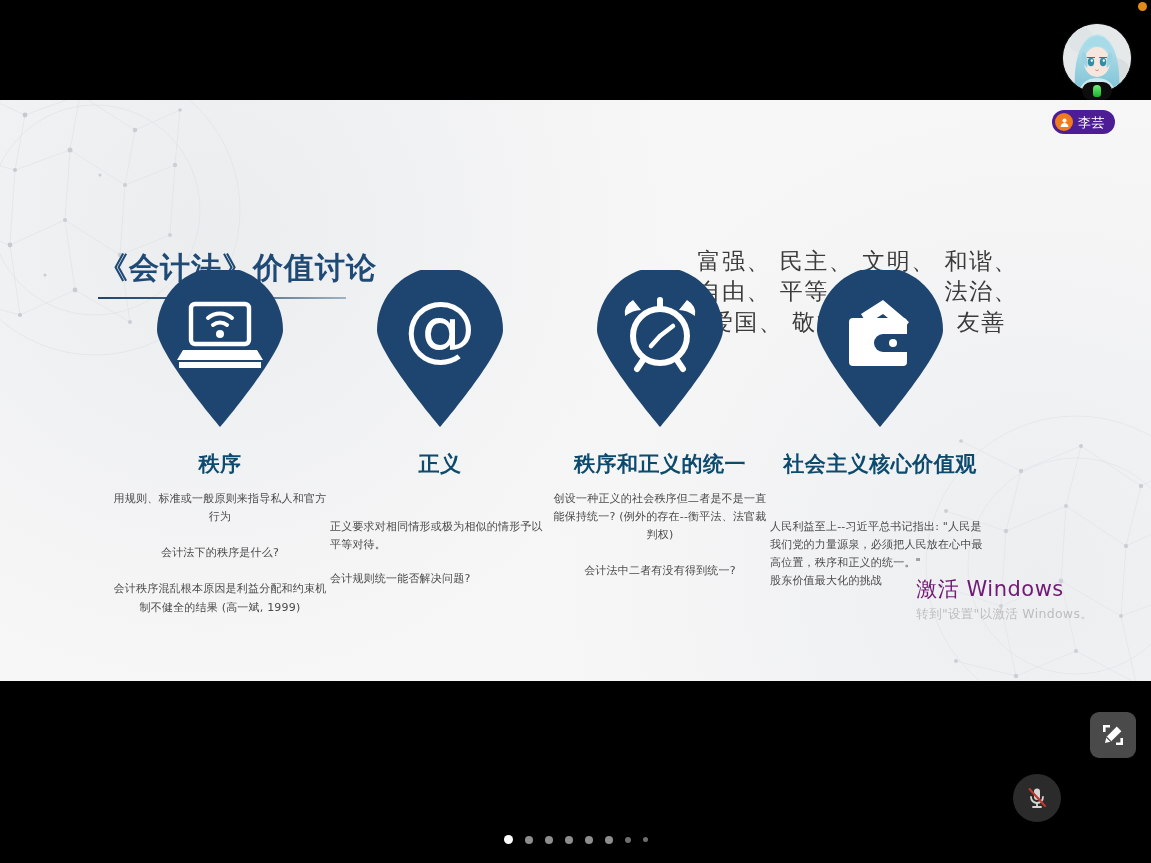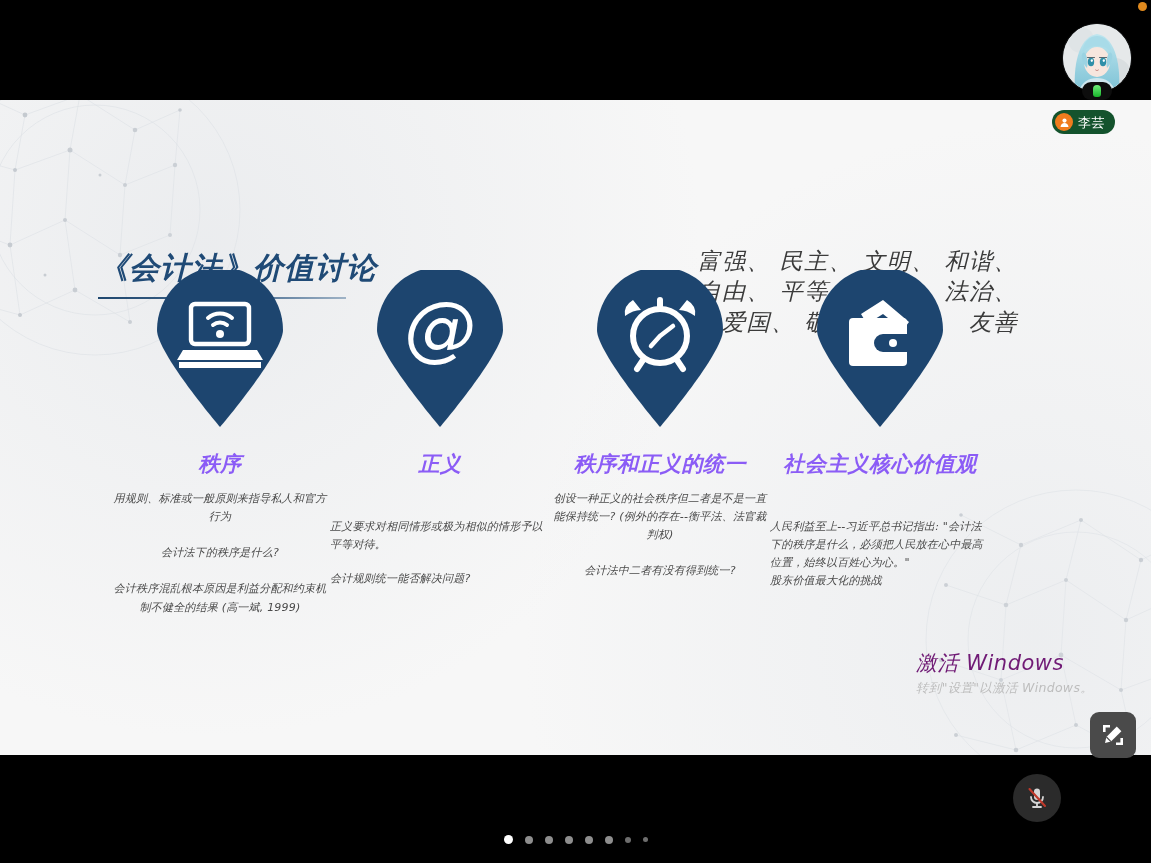--- a/index.html
+++ b/index.html
@@ -61,21 +61,21 @@
     border-radius: 4px 4px 3px 3px;
     background: linear-gradient(180deg,#6ff07a 0%, #17b32a 100%);
   }
 
   .name-badge {
     position: absolute;
     top: 110px; right: 36px;
     display: flex;
     align-items: center;
     gap: 5px;
-    background: #14532d;
+    background: #4c1d95;
     border-radius: 12px;
     padding: 3px 10px 3px 3px;
     z-index: 41;
   }
   .name-badge .pic {
     width: 18px; height: 18px;
     border-radius: 50%;
     background: #f07c1e;
     display: flex; align-items: center; justify-content: center;
   }
@@ -84,24 +84,23 @@
     color: #ffffff;
     font-size: 13px;
     letter-spacing: 0.5px;
     line-height: 1;
   }
 
   
   .slide {
     position: absolute;
     left: 0; top: 100px;
-    width: 1151px; height: 655px;
+    width: 1151px; height: 581px;
     background: #f7f7f7;
     overflow: hidden;
-    font-style: italic;
   }
   .slide::after {
     
     content: "";
     position: absolute; inset: 0;
     background:
       radial-gradient(circle at 18% 22%, rgba(225,228,232,0.55) 0%, rgba(247,247,247,0) 46%),
       radial-gradient(circle at 90% 82%, rgba(226,229,233,0.5) 0%, rgba(247,247,247,0) 44%);
     pointer-events: none;
   }
@@ -132,21 +131,21 @@
     margin-top: 8px;
     width: 248px;
     height: 2px;
     background: linear-gradient(90deg, #20486f 0%, #4a6e92 60%, #9fb3c6 100%);
   }
 
   
   .core-values {
     position: absolute;
     right: 133px; top: 146px;
-    text-align: right;
+    text-align: center;
     z-index: 5;
   }
   .core-values div {
     font-size: 23px;
     color: #3b3b3b;
     line-height: 1.32;
     letter-spacing: 1.5px;
     white-space: nowrap;
     font-family: "DejaVu Sans", "Liberation Sans", sans-serif;
   }
@@ -169,21 +168,21 @@
   .pin {
     position: relative;
     width: 134px; height: 158px;
   }
   .pin svg { display: block; width: 134px; height: 158px; }
 
   .col-head {
     margin-top: 22px;
     font-size: 21px;
     font-weight: bold;
-    color: #8b5cf6;
+    color: #0c4a6e;
     letter-spacing: 0.5px;
     text-align: center;
     white-space: nowrap;
     font-family: "DejaVu Sans", "Liberation Sans", sans-serif;
   }
   .col-body {
     margin-top: 12px;
     width: 100%;
     text-align: center;
   }
@@ -483,21 +482,21 @@
           <svg viewBox="0 0 134 158" aria-hidden="true">
             <path d="M67 157 C67 157 4 83 4 60 A63 63 0 1 1 130 60 C130 83 67 157 67 157 Z" fill="#1d456f"></path>
             <path d="M48 44 L70 30 L96 52 L90 60 L70 44 L54 54 Z" fill="#ffffff"></path>
             <path d="M40 48 h50 a4 4 0 0 1 4 4 v40 a4 4 0 0 1 -4 4 H40 a4 4 0 0 1 -4 -4 V52 a4 4 0 0 1 4 -4 Z" fill="#ffffff"></path>
             <path d="M70 64 h26 v18 H70 a9 9 0 0 1 0 -18 Z" fill="#1d456f"></path>
             <circle cx="80" cy="73" r="4" fill="#ffffff"></circle>
           </svg>
         </div>
         <div class="col-head">社会主义核心价值观</div>
         <div class="col-body">
-          <p class="left">人民利益至上--习近平总书记指出: "会计法下的秩序是什么，必须把人民放在心中最高位置，始终以百姓心为心。"</p>
+          <p class="left">人民利益至上--习近平总书记指出: "人民是我们党的力量源泉，必须把人民放在心中最高位置，秩序和正义的统一。"</p>
           <p class="left" style="margin-top:0">股东价值最大化的挑战</p>
         </div>
       </div>
 
     </div>
 
     <div class="winmark">
       <div class="l1">激活 Windows</div>
       <div class="l2">转到"设置"以激活 Windows。</div>
     </div>

